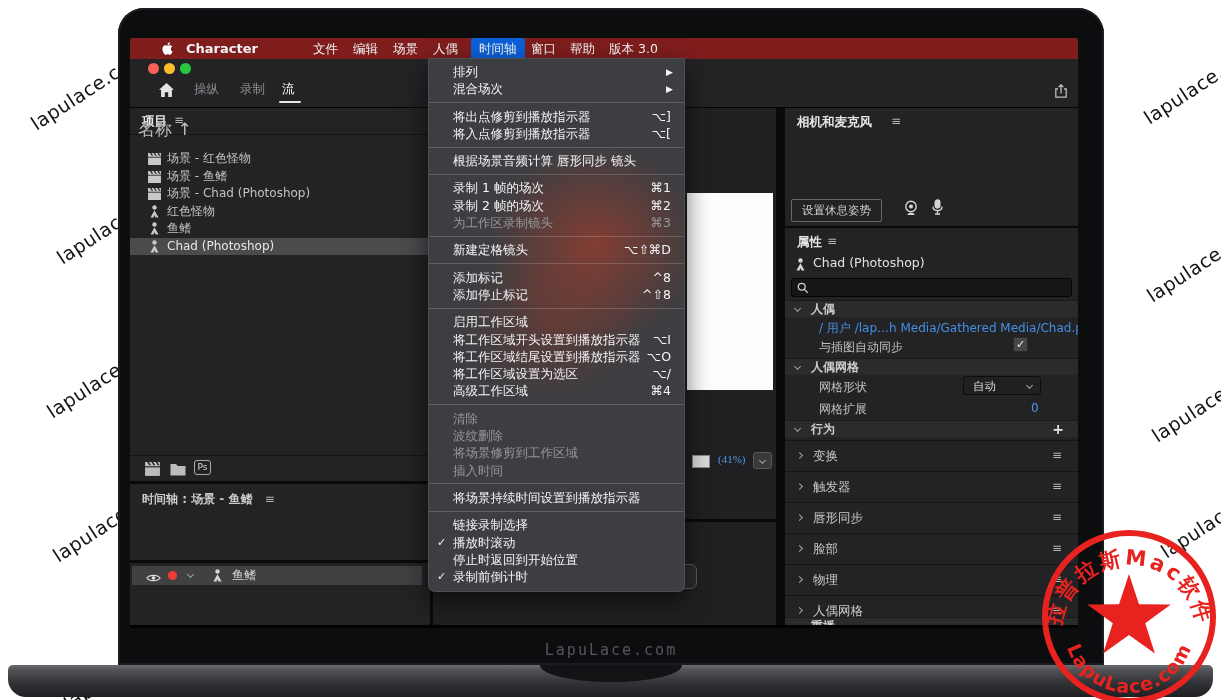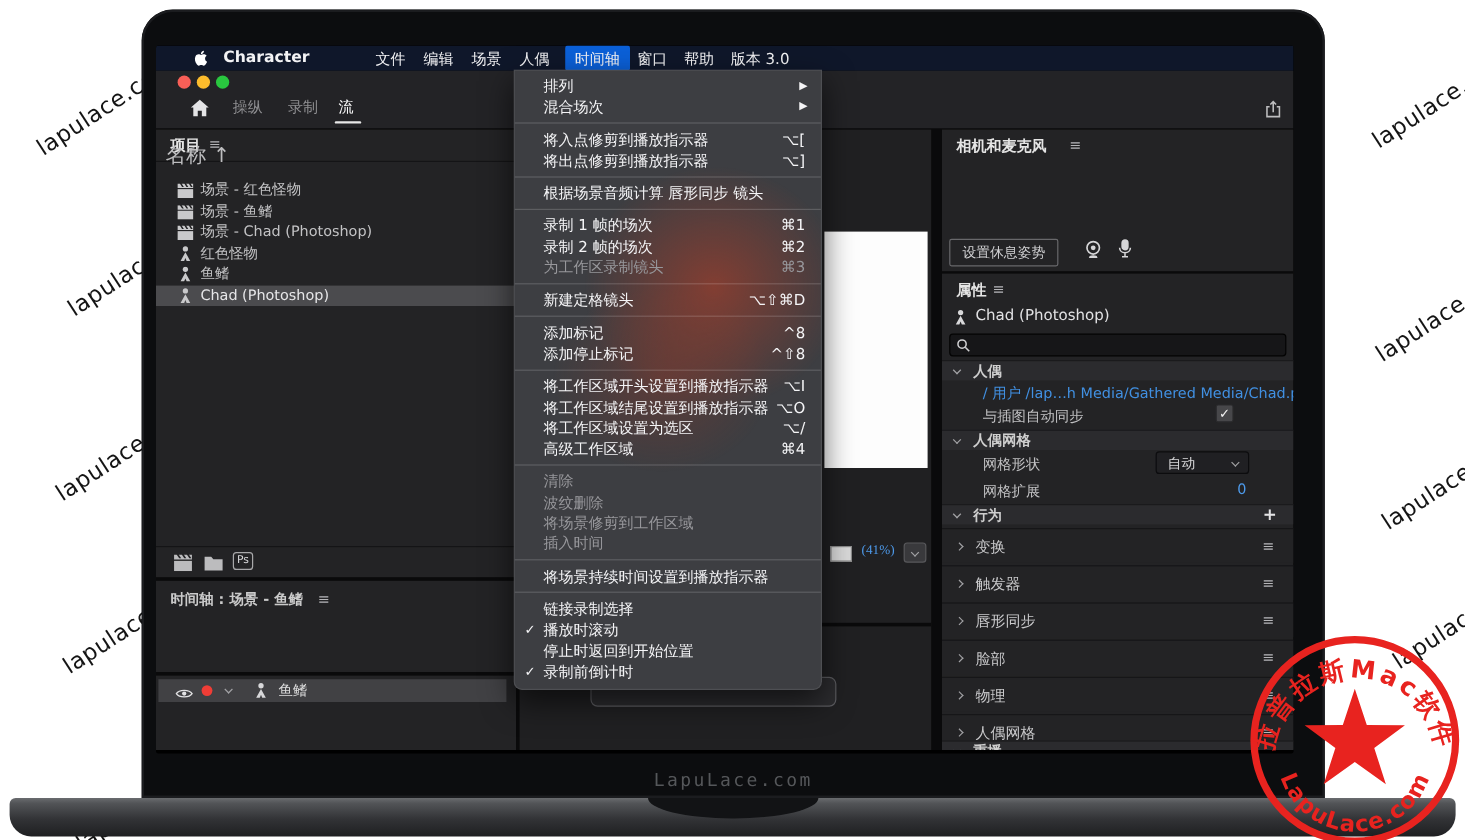--- a/index.html
+++ b/index.html
@@ -18,21 +18,21 @@
   .laptop-base{position:absolute;left:8px;top:665px;width:1205px;height:32px;z-index:3;
     background:linear-gradient(#6a6c6f 0%,#525457 14%,#323336 55%,#1e1f21 100%);
     border-radius:5px 5px 18px 18px;}
   .base-notch{position:absolute;left:532px;top:0;width:142px;height:17px;background:#121315;
     border-radius:0 0 70px 70px / 0 0 17px 17px;}
 
   
   .screen{position:absolute;left:12px;top:30px;width:948px;height:590px;background:#000;overflow:hidden;border-radius:2px;}
 
   
-  .menubar{position:absolute;left:0;top:0;width:948px;height:21px;background:#0f172a;color:#f3f3f5;font-size:12.5px;}
+  .menubar{position:absolute;left:0;top:0;width:948px;height:21px;background:#7f1d1d;color:#f3f3f5;font-size:12.5px;}
   .mb-apple{position:absolute;left:30px;top:3px;width:15px;height:15px;}
   .mb-appname{position:absolute;left:56px;top:0;line-height:21px;font-weight:bold;font-size:13px;}
   .mb-item{position:absolute;top:0;line-height:21px;white-space:nowrap;margin-left:46px;}
   .mb-items .mb-item:nth-of-type(1){left:137px}
   .mb-items .mb-item:nth-of-type(2){left:177px}
   .mb-items .mb-item:nth-of-type(3){left:217px}
   .mb-items .mb-item:nth-of-type(4){left:257px}
   .mb-items .mb-item:nth-of-type(5){left:295px}
   .mb-items .mb-item:nth-of-type(6){left:355px}
   .mb-items .mb-item:nth-of-type(7){left:394px}
@@ -453,32 +453,32 @@
 
         <div class="mi separator">
           
           
           
           
         </div>
 
         <div class="mi">
           
+          <span class="mi-label">将出点修剪到播放指示器</span>
+          <span class="mi-short">⌥]</span>
+          
+        </div>
+
+        <div class="mi">
+          
           <span class="mi-label">将入点修剪到播放指示器</span>
           <span class="mi-short">⌥[</span>
           
         </div>
 
-        <div class="mi">
-          
-          <span class="mi-label">将出点修剪到播放指示器</span>
-          <span class="mi-short">⌥]</span>
-          
-        </div>
-
         <div class="mi separator">
           
           
           
           
         </div>
 
         <div class="mi">
           
           <span class="mi-label">根据场景音频计算 唇形同步 镜头</span>
@@ -549,20 +549,26 @@
           
         </div>
 
         <div class="mi separator">
           
           
           
           
         </div>
 
+        <div class="mi">
+          
+          <span class="mi-label">启用工作区域</span>
+          <span class="mi-short"></span>
+          
+        </div>
 
         <div class="mi">
           
           <span class="mi-label">将工作区域开头设置到播放指示器</span>
           <span class="mi-short">⌥I</span>
           
         </div>
 
         <div class="mi">
           

